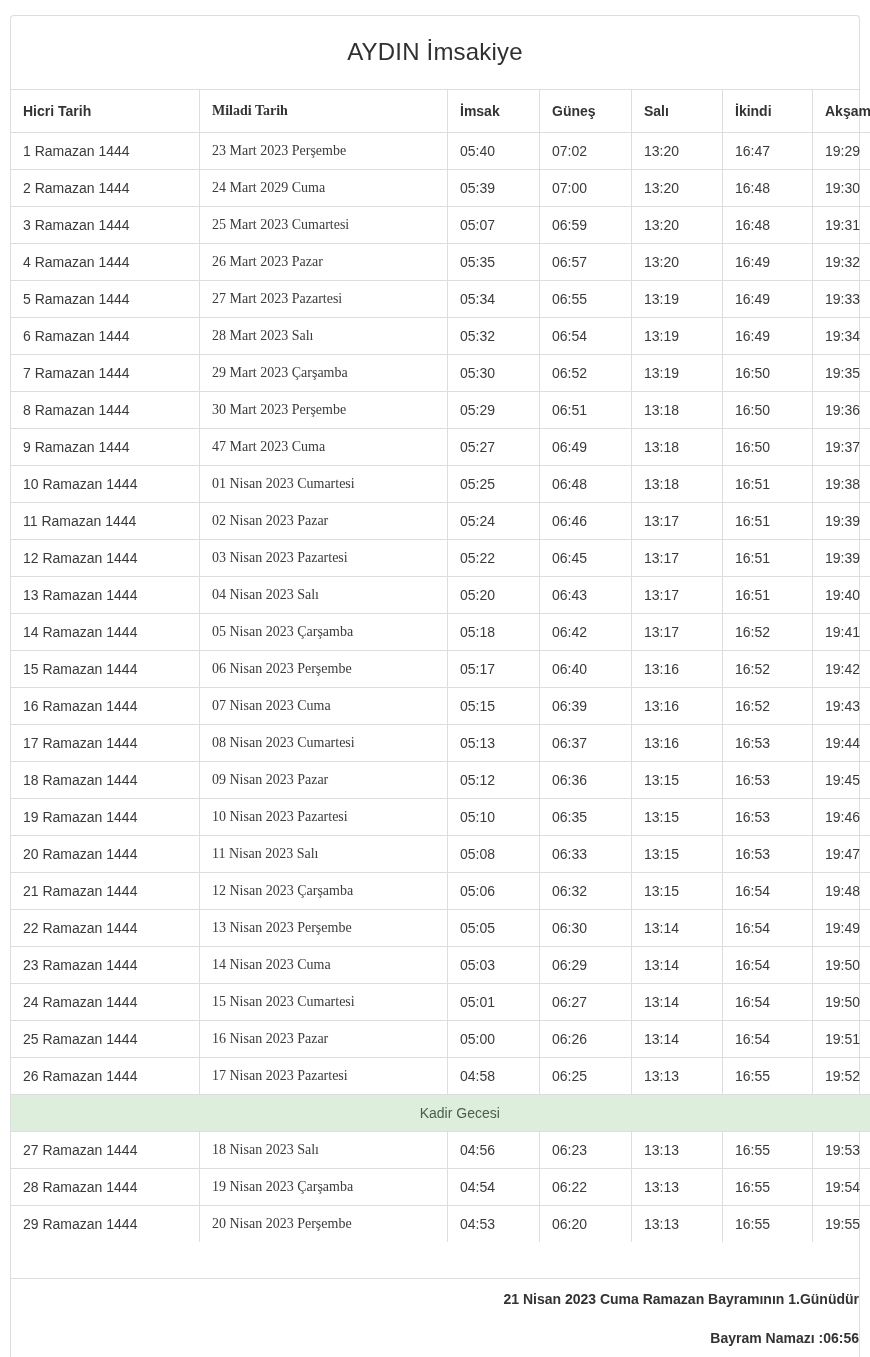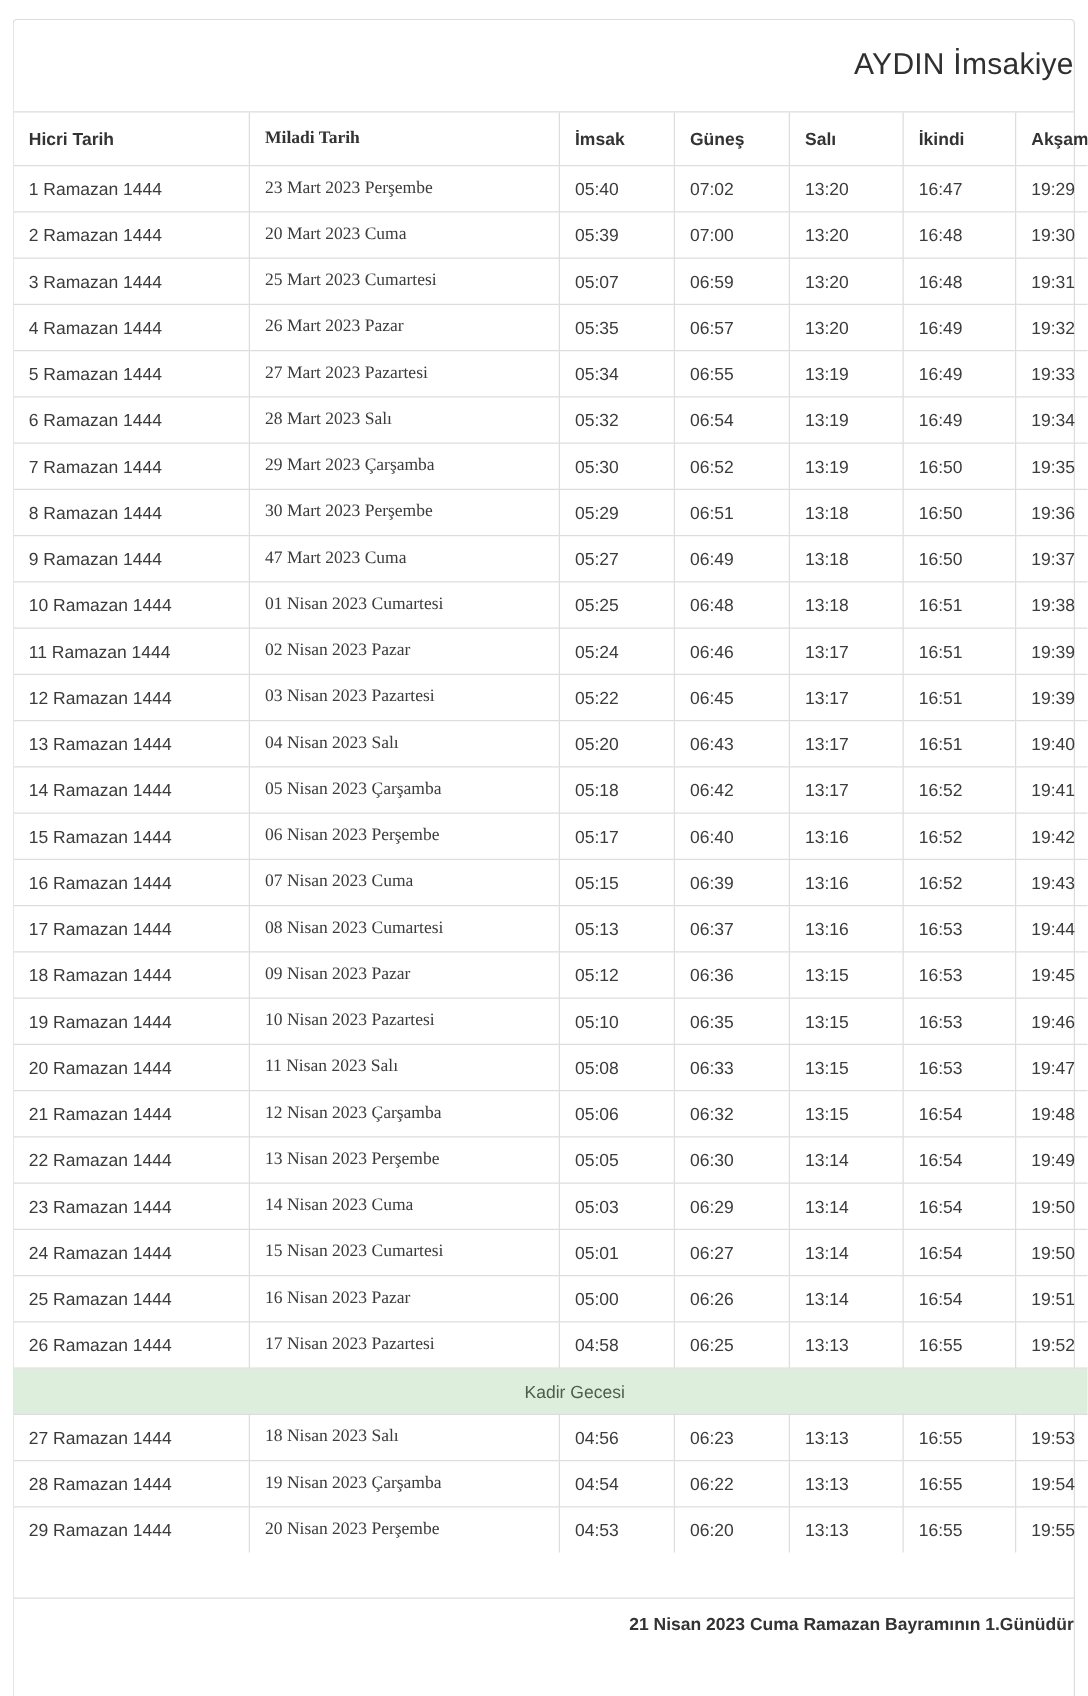--- a/index.html
+++ b/index.html
@@ -18,21 +18,21 @@
   }
   .card {
     border: 1px solid #dddddd;
     border-bottom: none;
     border-radius: 4px 4px 0 0;
     background: #ffffff;
     min-height: 1342px;
     box-sizing: border-box;
   }
   .card-title {
-    text-align: right;
+    text-align: center;
     font-size: 24px;
     font-weight: 400;
     color: #303030;
     padding: 22px 0 23px 0;
     border-bottom: 1px solid #dddddd;
     letter-spacing: 0.2px;
   }
   table {
     width: 100%;
     border-collapse: collapse;
@@ -110,21 +110,21 @@
           <td class="c1">23 Mart 2023 Perşembe</td>
           <td class="c2">05:40</td>
           <td class="c3">07:02</td>
           <td class="c4">13:20</td>
           <td class="c5">16:47</td>
           <td class="c6">19:29</td>
           <td class="c7">20:45</td>
         </tr>
         <tr>
           <td class="c0">2 Ramazan 1444</td>
-          <td class="c1">20 Mart 2023 Cuma</td>
+          <td class="c1">24 Mart 2029 Cuma</td>
           <td class="c2">05:39</td>
           <td class="c3">07:00</td>
           <td class="c4">13:20</td>
           <td class="c5">16:48</td>
           <td class="c6">19:30</td>
           <td class="c7">20:46</td>
         </tr>
         <tr>
           <td class="c0">3 Ramazan 1444</td>
           <td class="c1">25 Mart 2023 Cumartesi</td>
@@ -398,14 +398,15 @@
           <td class="c6">19:55</td>
           <td class="c7">21:17</td>
         </tr>
       </tbody>
   </table>
 
   <div class="spacer-section"></div>
 
   <div class="footer-section">
     <p>21 Nisan 2023 Cuma Ramazan Bayramının 1.Günüdür</p>
+    <p>Bayram Namazı :06:56</p>
   </div>
 </div>
 
 </body></html>

